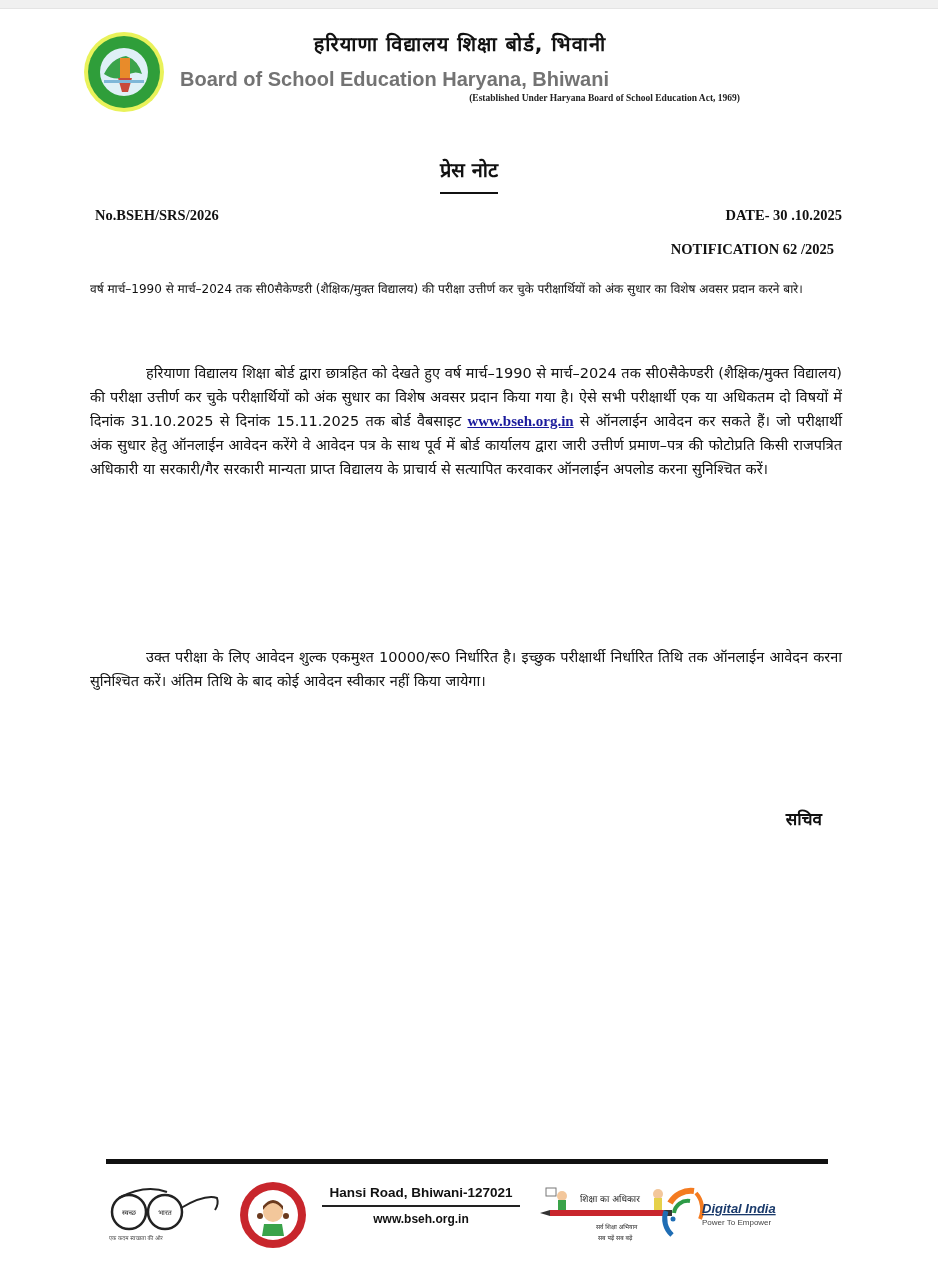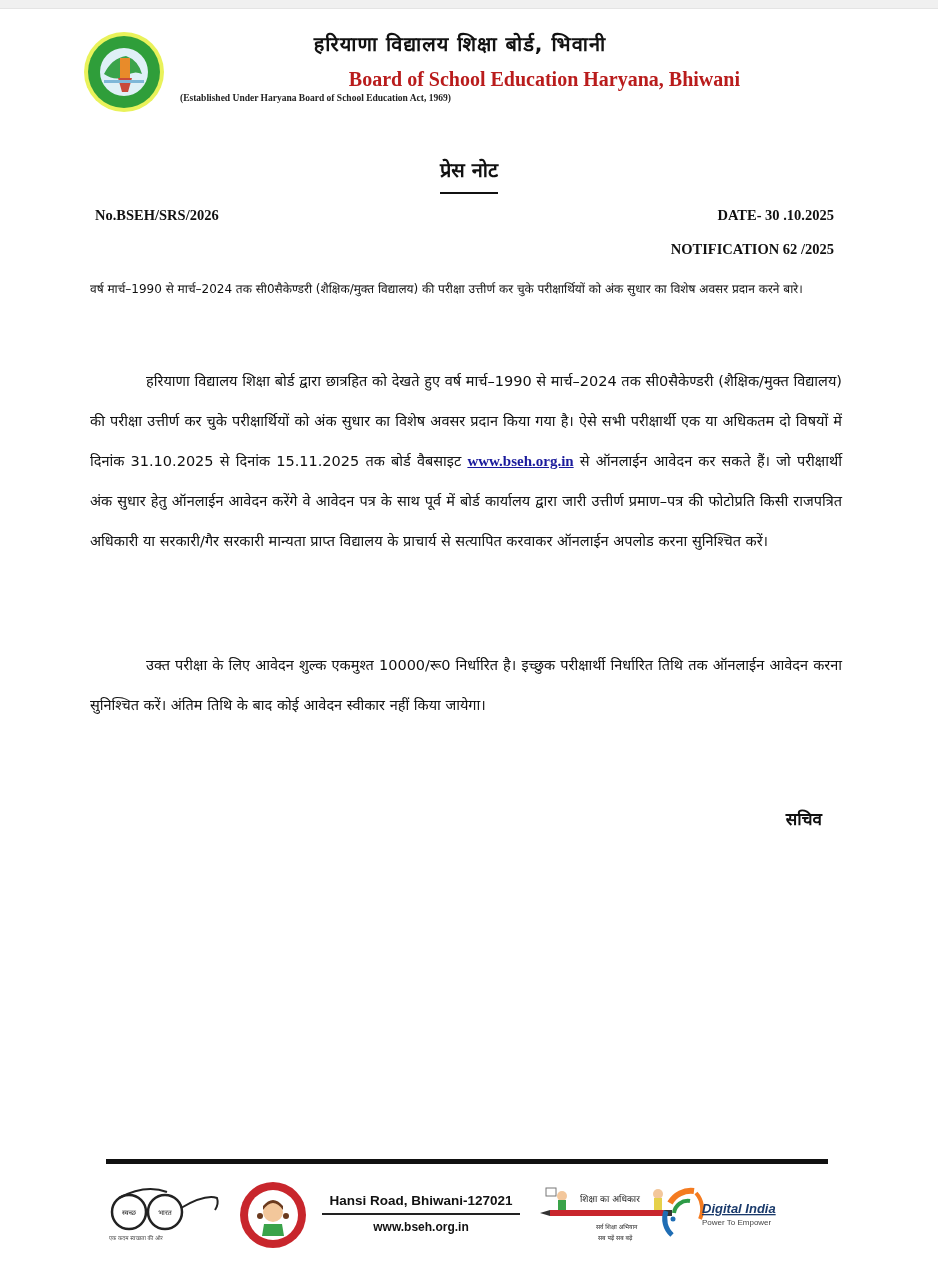--- a/index.html
+++ b/index.html
@@ -10,63 +10,63 @@
   }
   .topbar { position: absolute; left: 0; top: 0; width: 938px; height: 8px; background: #f0f0f0; border-bottom: 1px solid #e4e4e4; }
 
   
   .logo { position: absolute; left: 82px; top: 30px; width: 84px; height: 84px; }
   .hdr-hindi {
     position: absolute; left: 180px; top: 30px; width: 560px; text-align: center;
     font-family: "DejaVu Sans", sans-serif; font-size: 20px; font-weight: bold; letter-spacing: 1px; color: #111;
   }
   .hdr-eng {
-    position: absolute; left: 180px; top: 68px; width: 560px; text-align: right;
-    font-family: Liberation Serif, serif; font-size: 20px; font-weight: bold; color: #b91c1c;
+    position: absolute; left: 180px; top: 68px; width: 560px; text-align: left;
+    font-family: Liberation Sans, sans-serif; font-size: 20px; font-weight: bold; color: #737373;
   }
   .hdr-est {
-    position: absolute; left: 180px; top: 93px; width: 560px; text-align: left;
+    position: absolute; left: 180px; top: 93px; width: 560px; text-align: right;
     font-family: "Liberation Serif", serif; font-size: 9.5px; font-weight: bold; color: #222;
   }
 
   .press-title {
     position: absolute; left: 0; width: 938px; top: 156px; text-align: center;
   }
   .press-title span {
     font-family: "DejaVu Sans", sans-serif; font-size: 20px; font-weight: bold;
     border-bottom: 2px solid #111; padding-bottom: 10px;
   }
 
   .meta { position: absolute; font-family: "Liberation Serif", serif; font-size: 14.5px; font-weight: bold; color: #111; }
   .ref-no { left: 95px; top: 207px; }
-  .date { right: 104px; top: 207px; }
+  .date { right: 96px; top: 207px; }
   .notif { right: 104px; top: 241px; }
 
   .subject, .para {
     position: absolute; left: 90px; width: 752px;
     font-family: "DejaVu Sans", sans-serif; color: #111;
     text-align: justify;
   }
   .subject { top: 272px; font-size: 12px; line-height: 34px; }
-  .para { font-size: 14.5px; line-height: 40px; text-indent: 56px; }
+  .para { font-size: 14.5px; line-height: 24px; text-indent: 56px; }
   .p1 { top: 361px; }
   .p2 { top: 645px; }
   .link { color: #1a1a9c; text-decoration: underline; font-family: "Liberation Serif", serif; font-weight: bold; font-size: 15px; }
 
   .sign {
     position: absolute; right: 116px; top: 807px;
     font-family: "DejaVu Sans", sans-serif; font-size: 17px; font-weight: bold;
   }
 
   
   .footer-rule { position: absolute; left: 106px; top: 1159px; width: 722px; height: 5px; background: #111; }
   .f-logo { position: absolute; }
   .swachh { left: 105px; top: 1182px; width: 120px; height: 64px; text-align: center; }
   .beti { left: 238px; top: 1180px; width: 70px; height: 70px; }
-  .address { position: absolute; left: 322px; top: 1185px; width: 198px; text-align: center; margin-top: 8px; }
+  .address { position: absolute; left: 322px; top: 1185px; width: 198px; text-align: center; }
   .address .addr-line {
     font-family: "Liberation Sans", sans-serif; font-size: 13.5px; font-weight: bold; color: #111;
     border-bottom: 2px solid #222; padding-bottom: 5px;
   }
   .address .addr-web { font-family: "Liberation Sans", sans-serif; font-size: 12px; font-weight: bold; margin-top: 5px; color: #111; }
   .shiksha { left: 540px; top: 1182px; width: 140px; height: 66px; }
   .digital { left: 660px; top: 1185px; width: 130px; height: 56px; }
 </style>
 </head>
 <body>

